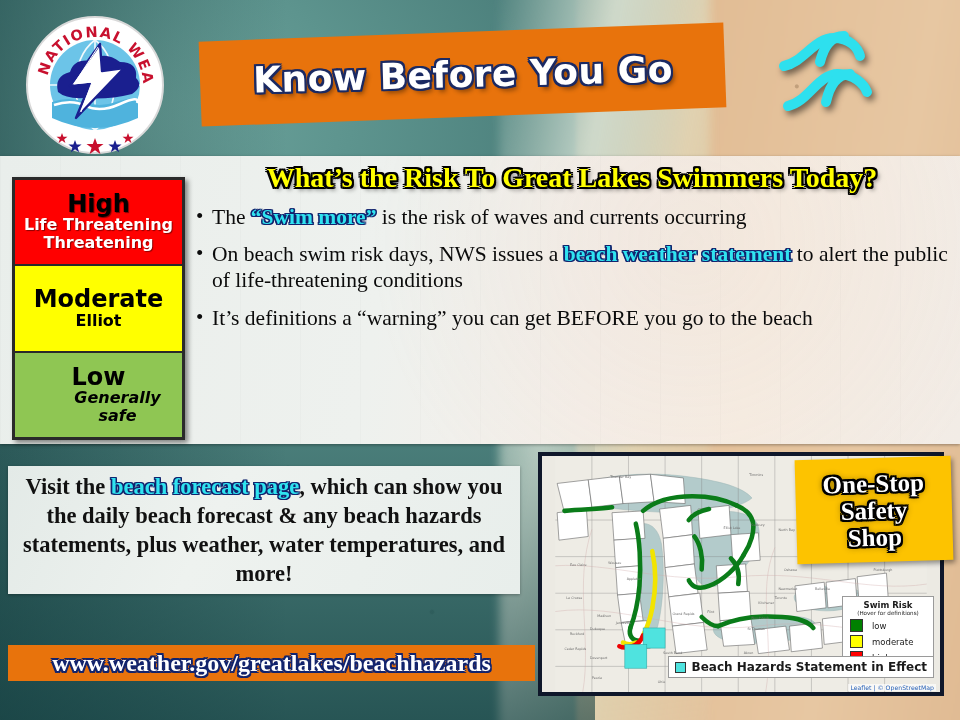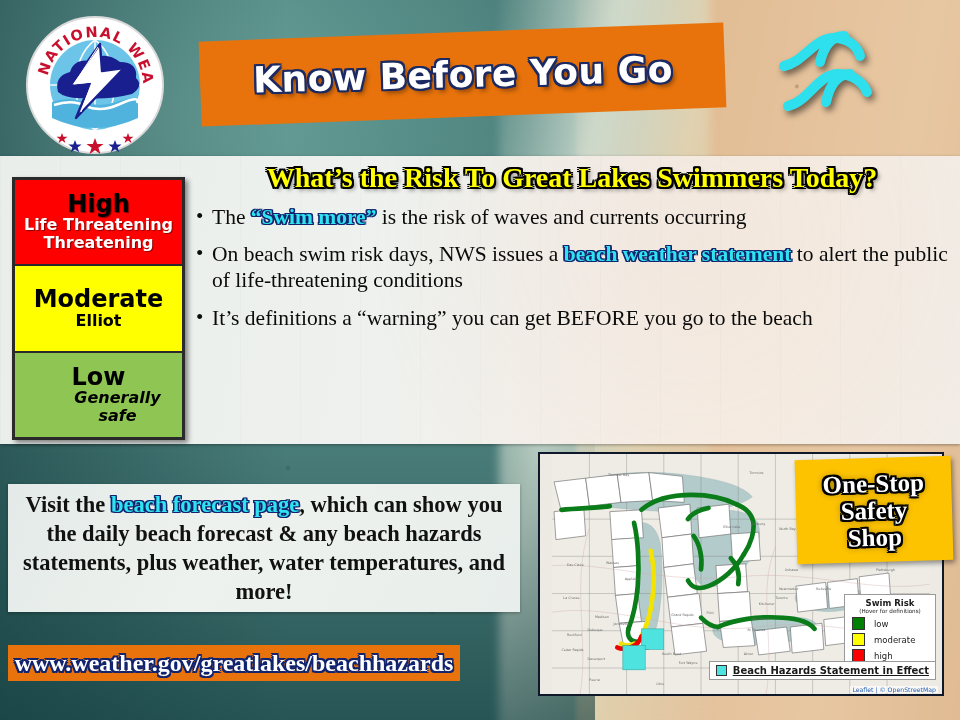--- a/index.html
+++ b/index.html
@@ -137,63 +137,63 @@
   .risk-row .rs { font-weight: bold; font-size: 16px; line-height: 1.12; }
   .risk-row.high { background: #ff0000; color: #ffffff; }
   .risk-row.high .rl { color: #000; text-shadow: 1px 1px 1px rgba(0,0,0,.5); }
   .risk-row.high .rs { color: #ffffff; text-shadow: 1px 1px 1px rgba(0,0,0,.45); }
   .risk-row.moderate { background: #ffff00; color: #000; }
   .risk-row.low { background: #8fc653; color: #000; }
   .risk-row.low .rs { font-style: italic; margin-left: 38px; }
 
   
   #info-panel {
-    position: absolute; left: 8px; top: 484px; width: 512px; height: 128px;
+    position: absolute; left: 8px; top: 466px; width: 512px; height: 128px;
     background: linear-gradient(115deg, #e3eae7 0%, #eef2ef 40%, #e8eeeb 100%);
     display: flex; align-items: center; justify-content: center;
     box-shadow: 0 1px 3px rgba(0,0,0,.3);
   }
   #info-panel .itext {
     text-align: center; font-weight: bold; font-size: 22.5px;
     line-height: 1.3; color: #111; padding: 0 14px;
   }
 
   
   #url-bar {
-    position: absolute; left: 8px; top: 645px; width: 452px; height: 36px;
+    position: absolute; left: 8px; top: 645px; width: 527px; height: 36px;
     background: #e8730c; display: flex; align-items: center; justify-content: center;
   }
   #url-bar .utext {
     font-weight: bold; font-size: 24px; color: #ffffff; white-space: nowrap;
     text-shadow:
       -1.6px 0 #12246e, 1.6px 0 #12246e, 0 -1.6px #12246e, 0 1.6px #12246e,
       -1.6px -1.6px #12246e, 1.6px -1.6px #12246e, -1.6px 1.6px #12246e, 1.6px 1.6px #12246e;
   }
 
   
   #map-panel {
     position: absolute; left: 538px; top: 452px; width: 406px; height: 244px;
-    border: 2px solid #0f172a; background: #eceae3; overflow: hidden;
+    border: 4px solid #0f172a; background: #eceae3; overflow: hidden;
   }
   #map-panel svg { display: block; width: 100%; height: 100%; }
 
   .maplegend {
     position: absolute; background: #ffffff; border: 1px solid #9a9a9a;
     font-family: "DejaVu Sans", sans-serif; color: #1a1a1a;
   }
   #swim-risk-legend { right: 6px; top: 140px; width: 92px; padding: 4px 5px 5px; }
   #swim-risk-legend .srl-title { font-size: 8.5px; font-weight: bold; text-align: center; line-height: 1.1; }
   #swim-risk-legend .srl-sub { font-size: 5.6px; text-align: center; margin-bottom: 3px; line-height: 1.1; }
   #swim-risk-legend .srl-row { display: flex; align-items: center; margin: 3px 0 3px 2px; }
   #swim-risk-legend .sw { width: 13px; height: 13px; border: 1px solid #333; margin-right: 9px; }
   #swim-risk-legend .srl-lab { font-size: 8.5px; }
 
   #bhs-legend { right: 6px; bottom: 14px; padding: 3px 6px; display: flex; align-items: center; }
   #bhs-legend .sw { width: 11px; height: 11px; border: 1px solid #333; background: #4fe3df; margin-right: 6px; }
-  #bhs-legend .bl { font-size: 10px; font-weight: bold; white-space: nowrap; text-decoration: underline; }
+  #bhs-legend .bl { font-size: 12px; font-weight: bold; white-space: nowrap; }
 
   #map-attrib {
     position: absolute; right: 4px; bottom: 1px;
     font-family: "DejaVu Sans", sans-serif; font-size: 6.2px; color: #2a63b8;
     background: rgba(255,255,255,.65); padding: 0 2px; white-space: nowrap;
   }
 
   
   #safety-badge {
     position: absolute; left: 796px; top: 458px; width: 156px; height: 104px;

